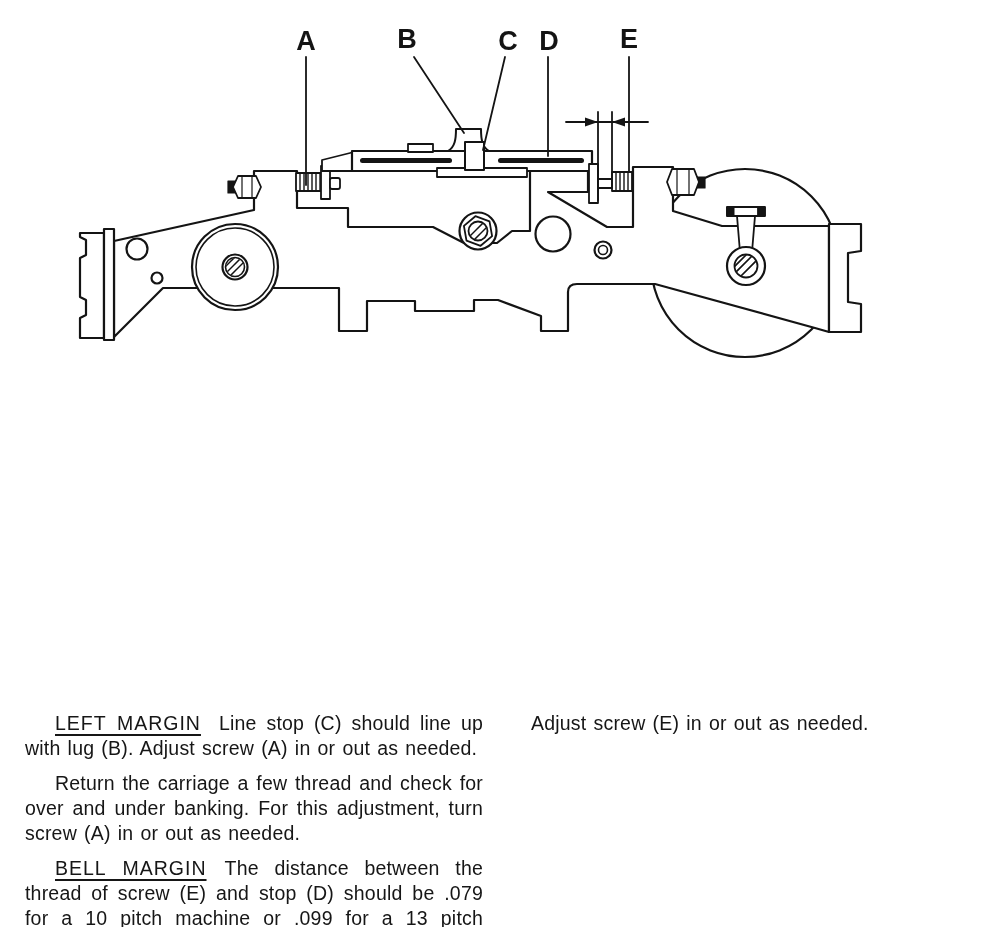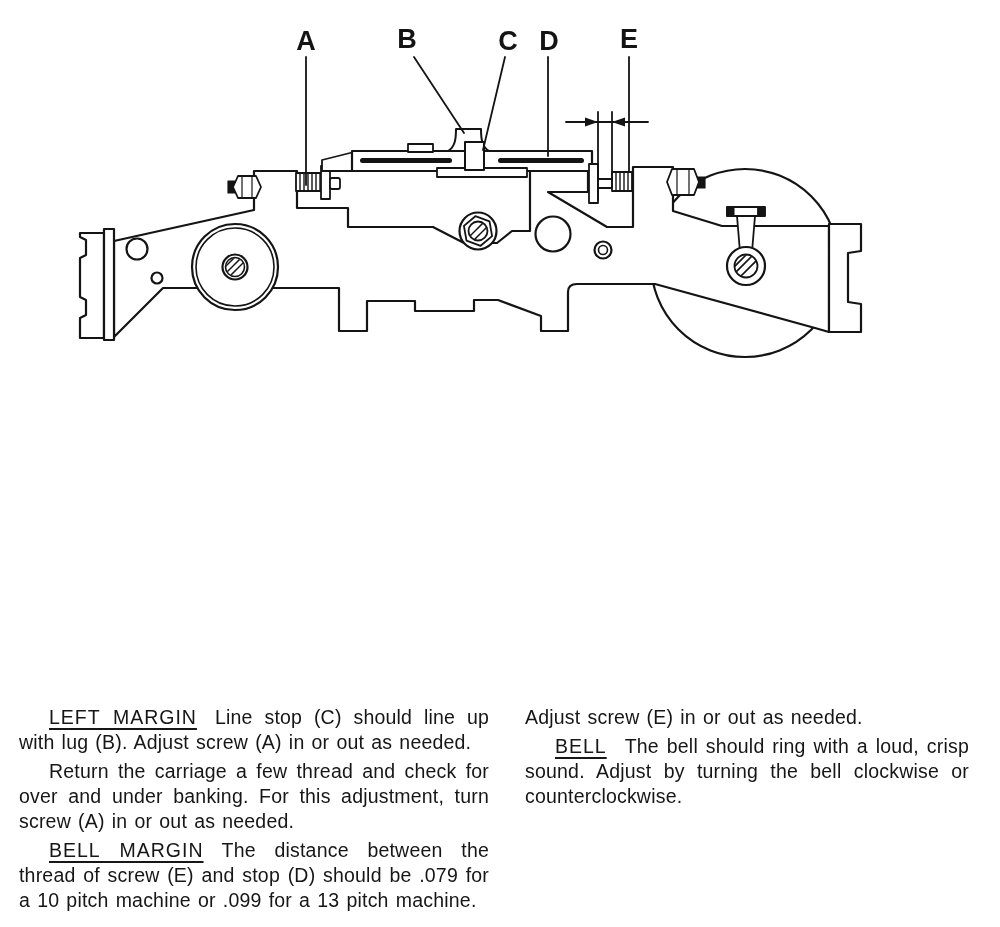--- a/index.html
+++ b/index.html
@@ -5,21 +5,21 @@
   html,body{margin:0;padding:0;background:#ffffff;}
   body{width:1000px;height:927px;position:relative;overflow:hidden;
        font-family:"Liberation Sans",sans-serif;color:#141414;}
   #figure-wrap{position:absolute;left:0;top:0;width:1000px;height:690px;}
   svg text.callout{font-family:"Liberation Sans",sans-serif;font-weight:700;
        font-size:27px;fill:#141414;}
   .col{position:absolute;top:701px;font-size:19.5px;line-height:25px;
        letter-spacing:0.2px;word-spacing:1.5px;text-align:justify;color:#161616;}
   #col-left{left:15px;width:478px;}
   #col-right{left:521px;width:452px;}
-  .para{margin:4px;}
+  .para{margin:10px;}
   .para.indent{text-indent:30px;}
   .head{text-decoration:underline;text-underline-offset:4px;
         text-decoration-thickness:1.6px;margin-right:18px;letter-spacing:1px;}
   .head:empty{display:none;margin:0;}
 </style>
 </head>
 <body>
 
 <div id="figure-wrap">
 <svg width="1000" height="690" viewBox="0 0 1000 690">
@@ -185,16 +185,13 @@
   </p>
   <p class="para indent">
     <span class="head">BELL MARGIN</span><span>The distance between the thread of screw (E) and stop (D) should be .079 for a 10 pitch machine or .099 for a 13 pitch machine.</span>
   </p>
 </div>
 
 <div id="col-right" class="col">
   <p class="para">
     <span>Adjust screw (E) in or out as needed.</span>
   </p>
-  <p class="para indent">
-    <span class="head">BELL</span><span>The bell should ring with a loud, crisp sound. Adjust by turning the bell clockwise or counterclockwise.</span>
-  </p>
 </div>
 
 </body></html>

